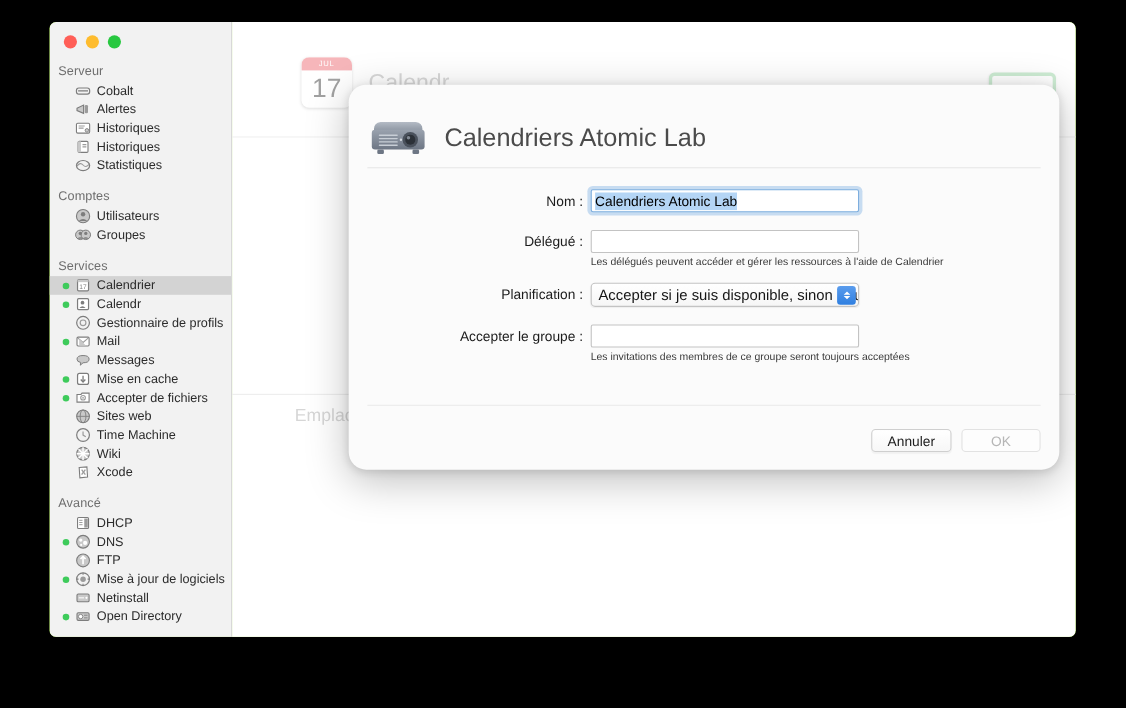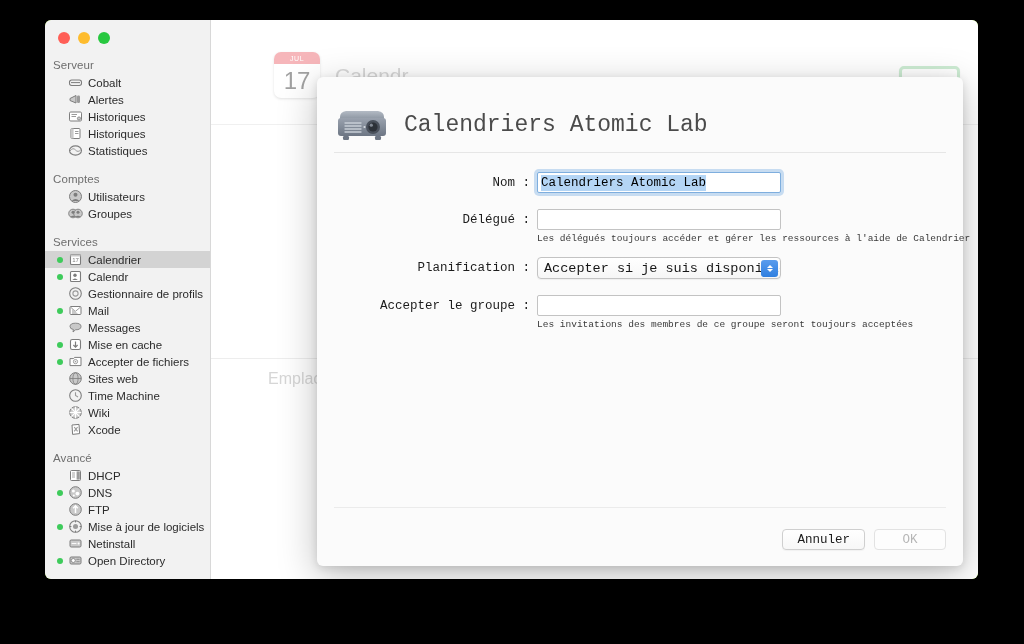--- a/index.html
+++ b/index.html
@@ -120,25 +120,24 @@
   #bg-emplacement {
     position: absolute; left: 57px; top: 350px;
     font-size: 16px; color: #d6d6d6;
     white-space: nowrap;
   }
 
   
   #dialog {
     position: absolute;
     left: 272px; top: 57px;
-    width: 646px; height: 489px;
+    width: 646px; height: 350px;
     background: #fbfbfb;
-    border-radius: 6px;
+    border-radius: 16px;
     box-shadow: 0 10px 38px rgba(0,0,0,0.25), 0 2px 8px rgba(0,0,0,0.12);
-    font-family: Liberation Mono, monospace;
   }
   #dialog-header {
     display: flex; align-items: center;
     padding: 24px 0 0 17px;
     height: 72px;
   }
   #proj-icon { width: 56px; height: 44px; flex: 0 0 auto; }
   #dialog-title {
     font-size: 23px; color: #4b4b4b;
     font-weight: 300; margin-left: 14px;
@@ -608,21 +607,21 @@
       </div>
 
       <div class="spacer-md"></div>
 
       <div class="frow">
         <div class="flabel">Délégué :</div>
         <div class="fctl">
           <div class="textfield" title="">
             <span></span>
           </div>
-          <div class="hint">Les délégués toujours accéder et gérer les ressources à l'aide de Calendrier</div>
+          <div class="hint">Les délégués peuvent accéder et gérer les ressources à l'aide de Calendrier</div>
         </div>
       </div>
 
       <div class="spacer-sm"></div>
 
       <div class="frow">
         <div class="flabel">Planification :</div>
         <div class="fctl">
           <div class="popup">
             <span>Accepter si je suis disponible, sinon refuser</span>

